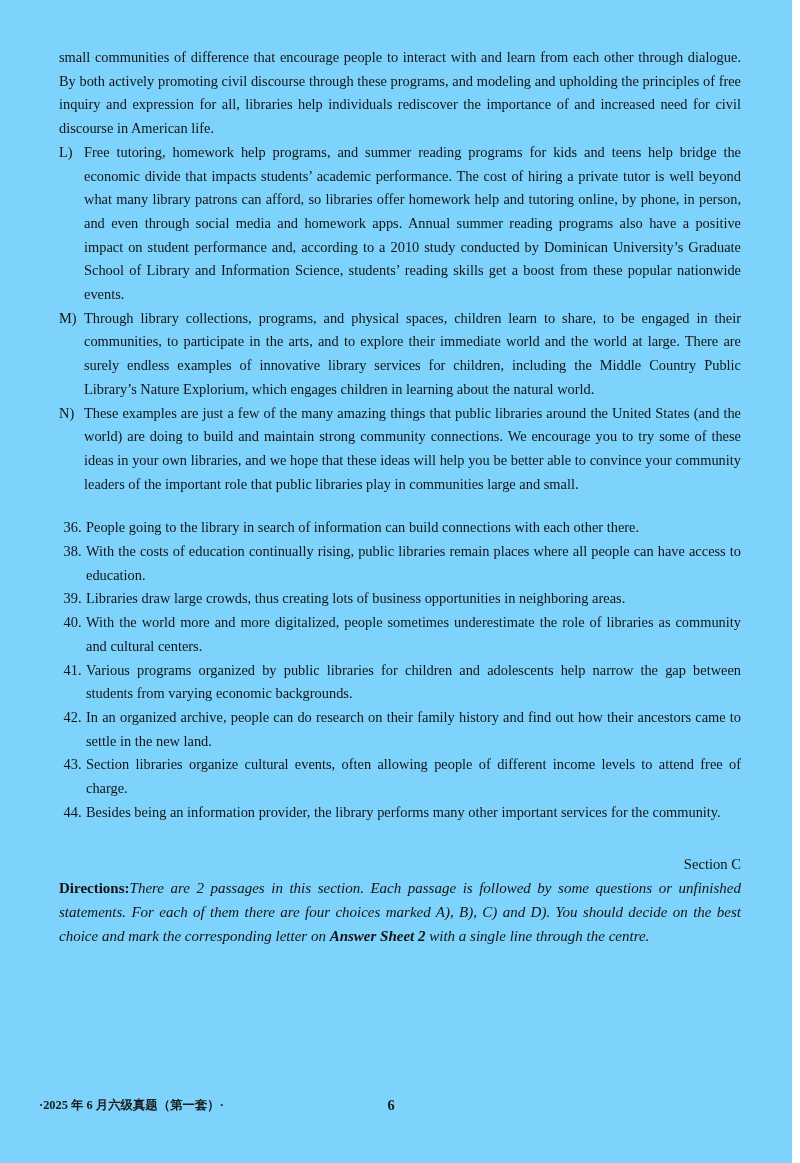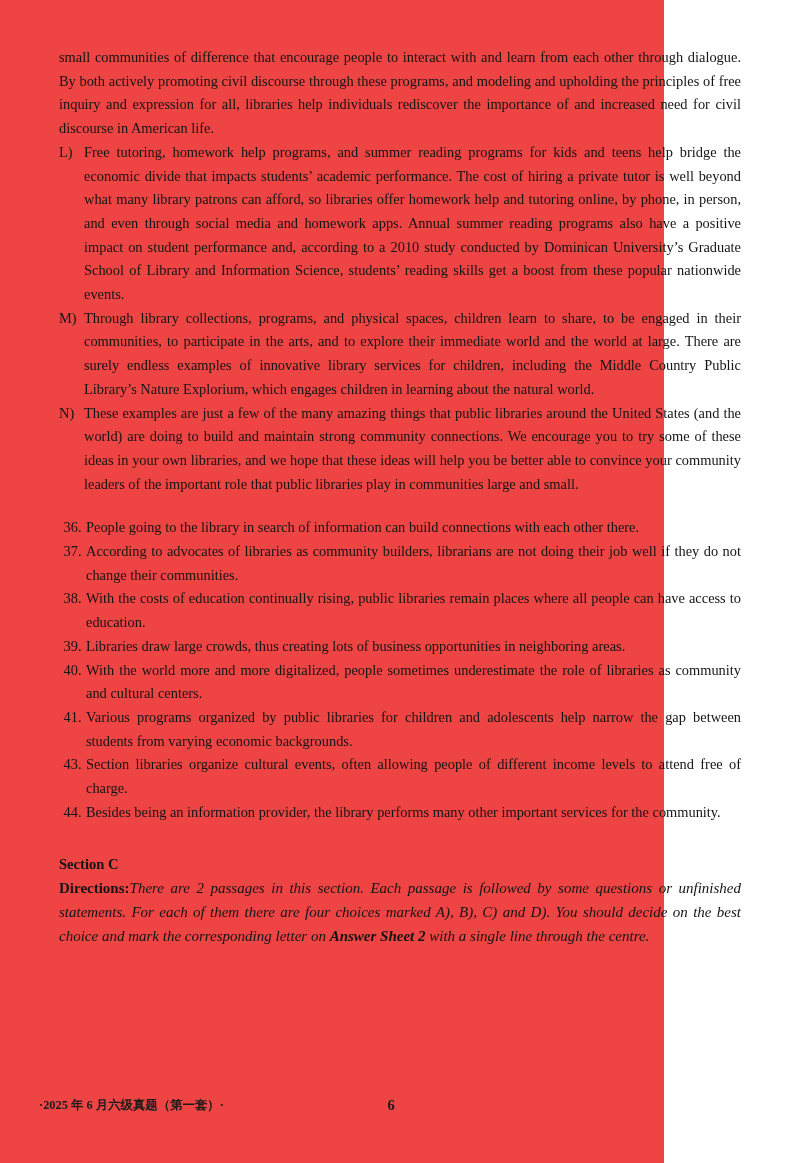--- a/index.html
+++ b/index.html
@@ -12,23 +12,23 @@
     height: 1163px;
     position: relative;
     font-family: "Liberation Serif", "DejaVu Serif", serif;
     color: #141414;
     overflow: hidden;
   }
 
   .page {
     position: absolute;
     left: 0; top: 0;
-    width: 664px;
+    width: 792px;
     height: 1163px;
-    background: #ef4444;
+    background: #7dd3fc;
   }
 
   .content {
     position: absolute;
     left: 59px;
     top: 46px;
     width: 682px;
   }
 
   
@@ -85,23 +85,24 @@
     text-align: justify;
     text-justify: inter-word;
   }
 
   
   .section-block {
     margin-top: 28px;
   }
   .section-heading {
     font-size: 14.6px;
-    font-weight: bold;
+    font-weight: normal;
     line-height: 23.7px;
     margin: 0 0 1px 0;
+    text-align: right;
   }
   .directions {
     font-size: 15px;
     line-height: 23.7px;
     text-align: justify;
     text-justify: inter-word;
     font-style: italic;
   }
   .directions .dir-label {
     font-style: normal;
@@ -164,24 +165,20 @@
       <span class="para-body">These examples are just a few of the many amazing things that public libraries around the United States (and the world) are doing to build and maintain strong community connections. We encourage you to try some of these ideas in your own libraries, and we hope that these ideas will help you be better able to convince your community leaders of the important role that public libraries play in communities large and small.</span>
     </div>
 
     <div class="qlist">
 
       <div class="qitem">
         <span class="q-num">36.</span>
         <span class="q-text">People going to the library in search of information can build connections with each other there.</span>
       </div>
 
-      <div class="qitem">
-        <span class="q-num">37.</span>
-        <span class="q-text">According to advocates of libraries as community builders, librarians are not doing their job well if they do not change their communities.</span>
-      </div>
 
       <div class="qitem">
         <span class="q-num">38.</span>
         <span class="q-text">With the costs of education continually rising, public libraries remain places where all people can have access to education.</span>
       </div>
 
       <div class="qitem">
         <span class="q-num">39.</span>
         <span class="q-text">Libraries draw large crowds, thus creating lots of business opportunities in neighboring areas.</span>
       </div>
@@ -189,20 +186,24 @@
       <div class="qitem">
         <span class="q-num">40.</span>
         <span class="q-text">With the world more and more digitalized, people sometimes underestimate the role of libraries as community and cultural centers.</span>
       </div>
 
       <div class="qitem">
         <span class="q-num">41.</span>
         <span class="q-text">Various programs organized by public libraries for children and adolescents help narrow the gap between students from varying economic backgrounds.</span>
       </div>
 
+      <div class="qitem">
+        <span class="q-num">42.</span>
+        <span class="q-text">In an organized archive, people can do research on their family history and find out how their ancestors came to settle in the new land.</span>
+      </div>
 
       <div class="qitem">
         <span class="q-num">43.</span>
         <span class="q-text">Section libraries organize cultural events, often allowing people of different income levels to attend free of charge.</span>
       </div>
 
       <div class="qitem">
         <span class="q-num">44.</span>
         <span class="q-text">Besides being an information provider, the library performs many other important services for the community.</span>
       </div>

